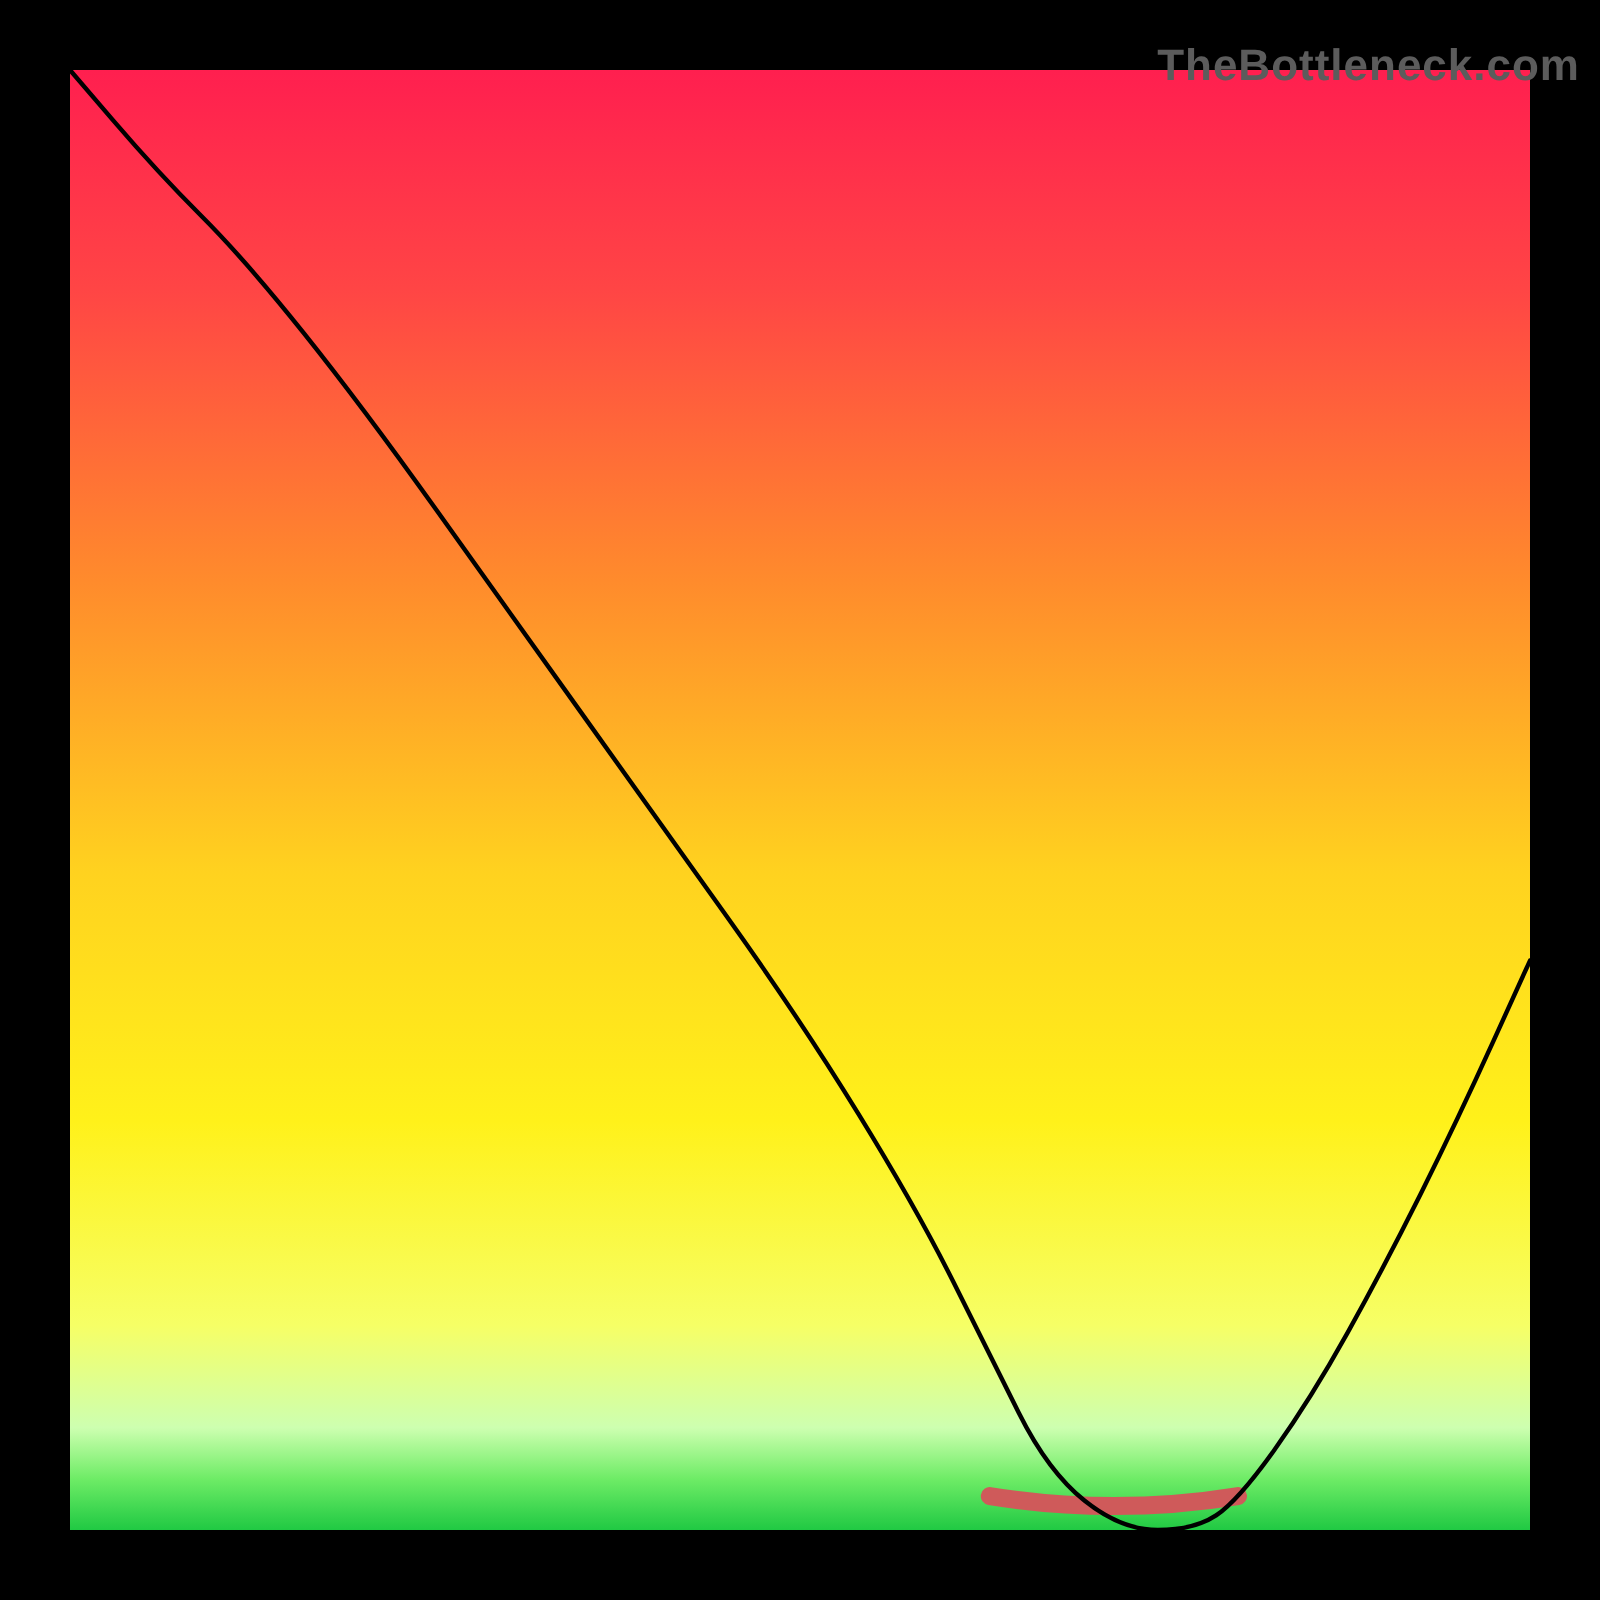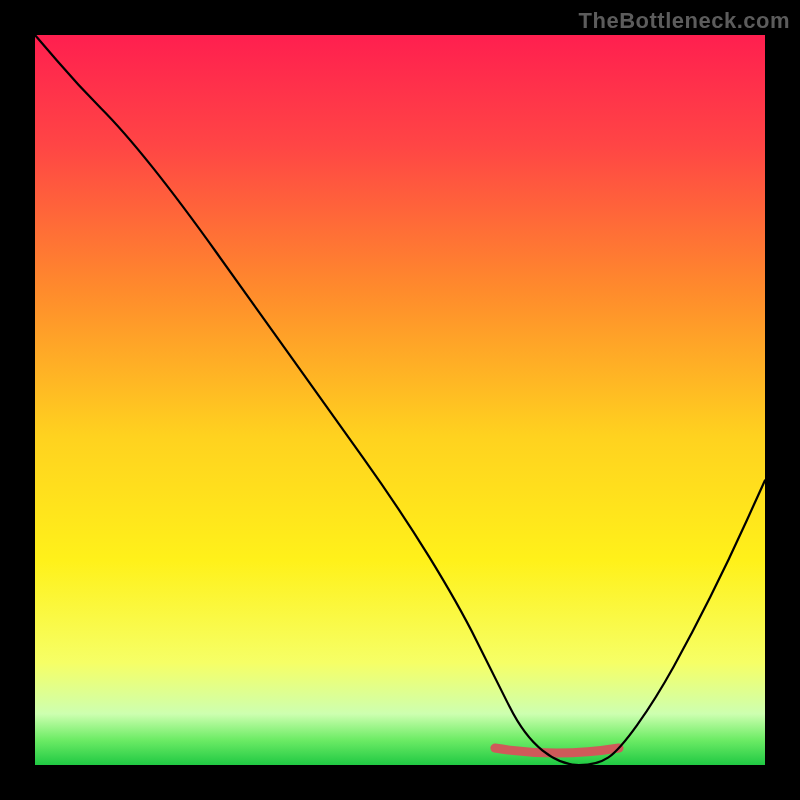--- a/index.html
+++ b/index.html
@@ -12,21 +12,21 @@
     font-family: Arial, Helvetica, sans-serif;
   }
   .frame {
     position: relative;
     width: 800px;
     height: 800px;
     background: #000;
   }
   .watermark {
     position: absolute;
-    top: 8px;
+    top: 20px;
     right: 10px;
     color: #5c5c5c;
     font-size: 22px;
     font-weight: 600;
     letter-spacing: 0.5px;
     z-index: 10;
   }
   .plot-area {
     position: absolute;
     left: 35px;

